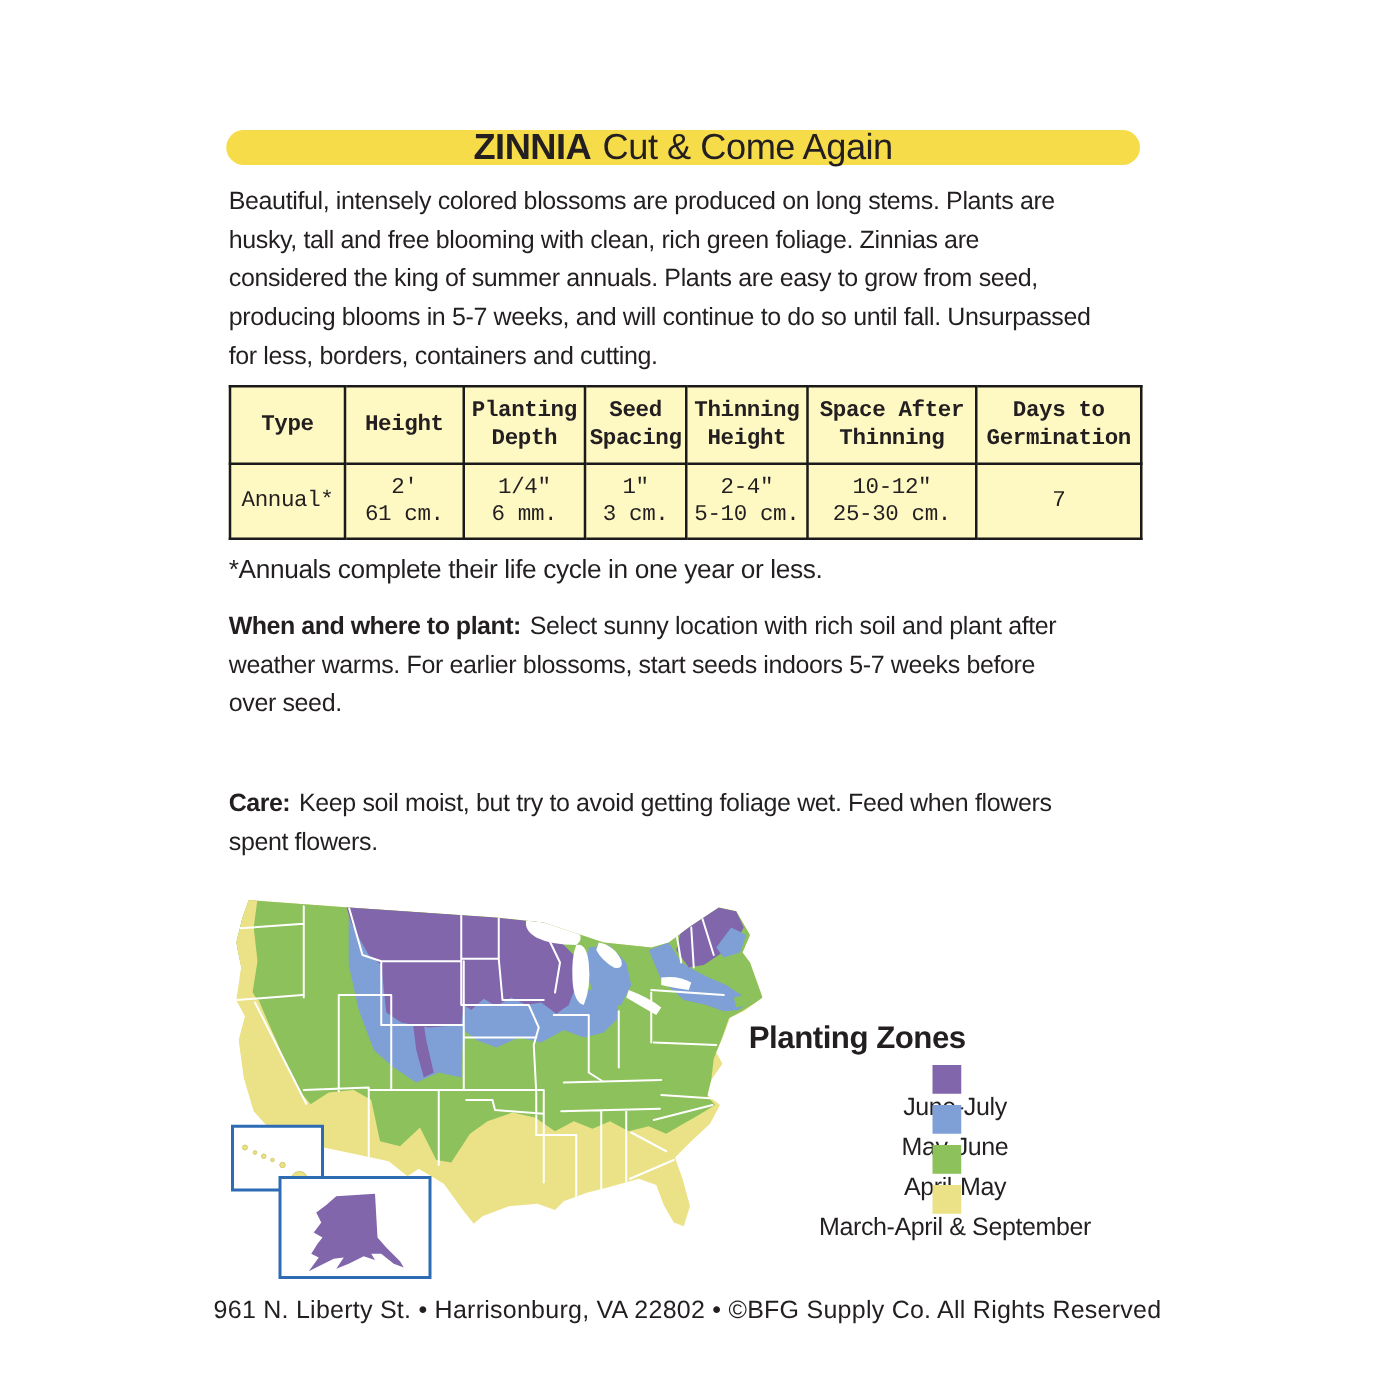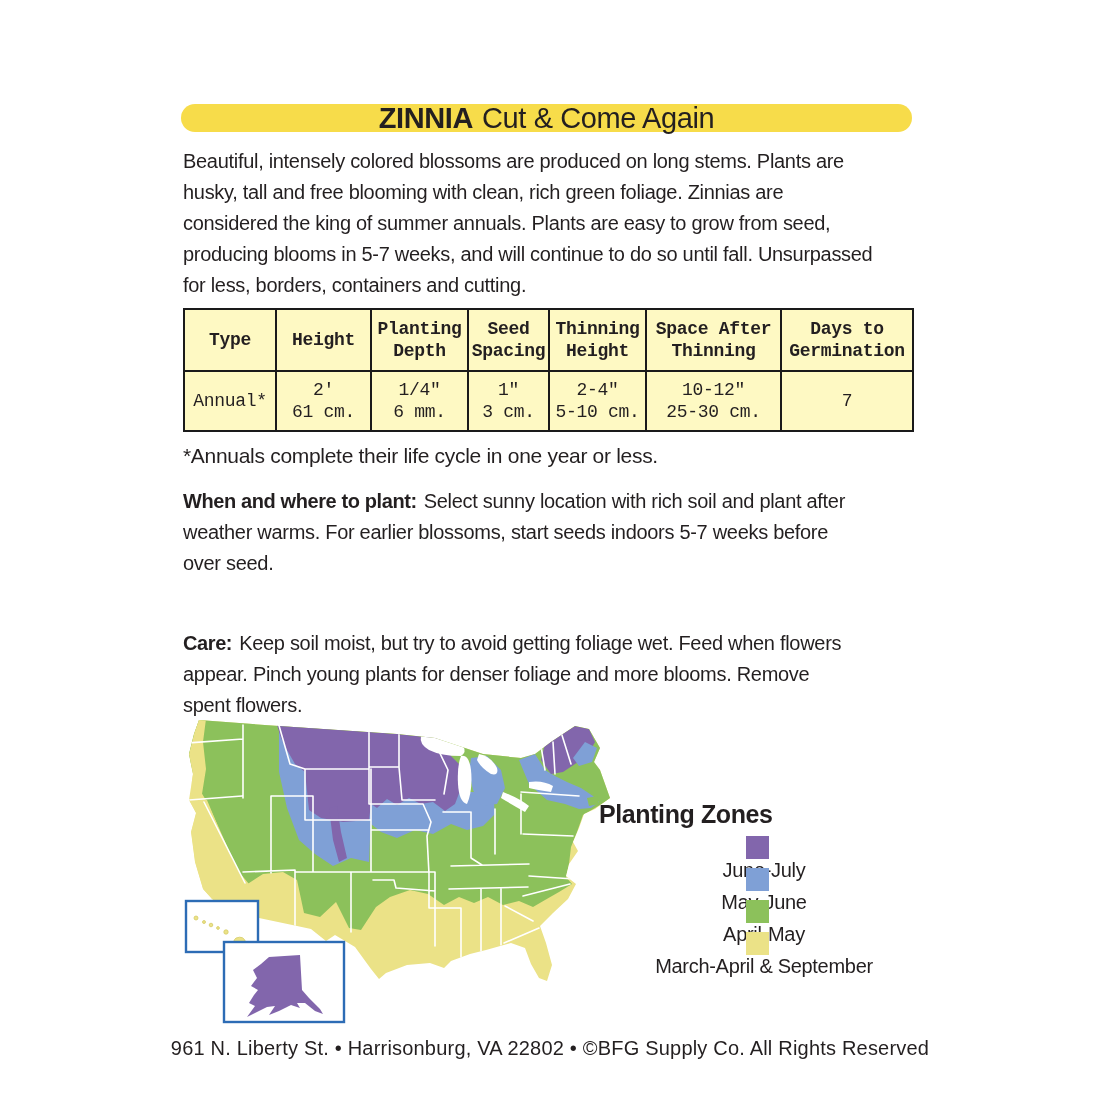--- a/index.html
+++ b/index.html
@@ -20,21 +20,21 @@
   .ptable td{font-weight:400;height:58px;}
   .footnote{position:absolute;left:183px;top:444px;font-size:21px;letter-spacing:-0.3px;}
   .para{position:absolute;left:183px;width:745px;font-size:20px;line-height:31px;letter-spacing:-0.3px;}
   .para .line{display:block;}
   .para b{font-weight:700;letter-spacing:-0.4px;}
   .para .rest{margin-left:7px;}
   .when{top:486px;}
   .care{top:628px;}
   .map-svg{position:absolute;left:183px;top:712px;width:430px;height:322px;}
   .legend{position:absolute;left:599px;top:800px;width:330px;}
-  .legend-title{font-size:25px;font-weight:700;letter-spacing:-0.4px;margin:0 0 7px 0;}
+  .legend-title{font-size:25px;font-weight:700;letter-spacing:-0.4px;margin:16px 0 7px 0;}
   .legend-item{display:flex;align-items:center;height:32px;flex-direction:column;}
   .legend-swatch{width:23px;height:23px;margin-right:13px;flex:none;}
   .legend-label{font-size:20px;letter-spacing:-0.3px;}
   .footer{position:absolute;left:0;top:1037px;width:1100px;text-align:center;font-size:20px;
         letter-spacing:0.2px;}
 </style>
 </head>
 <body>
 
 <div class="page">
@@ -130,21 +130,20 @@
   <div class="footnote">*Annuals complete their life cycle in one year or less.</div>
 
   <div class="para when">
     <span class="line"><b>When and where to plant:</b><span class="rest">Select sunny location with rich soil and plant after</span></span>
     <span class="line">weather warms. For earlier blossoms, start seeds indoors 5-7 weeks before</span>
     <span class="line">over seed.</span>
   </div>
 
   <div class="para care">
     <span class="line"><b>Care:</b><span class="rest">Keep soil moist, but try to avoid getting foliage wet. Feed when flowers</span></span>
-    <span class="line">appear. Pinch young plants for denser foliage and more blooms. Remove</span>
     <span class="line">spent flowers.</span>
   </div>
 
   <svg class="map-svg" viewBox="0 0 430 322">
     <defs>
       <clipPath id="usclip">
         <path d="M 16,8 L 96,14 L 214,22 L 252,26 L 300,42 L 338,46 L 352,42 L 368,30 L 392,14 L 406,17 L 417,36 L 411,50 L 417,58 L 427,86 L 412,97 L 401,102 L 396,116 L 390,130 L 395,139 L 386,152 L 383,164 L 393,172 L 385,187 L 370,201 L 357,214 L 363,231 L 369,253 L 364,269 L 356,266 L 348,252 L 342,236 L 328,231 L 303,238 L 287,242 L 268,249 L 261,256 L 247,251 L 224,253 L 203,261 L 196,267 L 188,257 L 172,235 L 152,223 L 143,229 L 128,217 L 114,214 L 76,206 L 56,199 L 38,193 L 29,187 L 20,177 L 12,150 L 8,120 L 13,101 L 6,88 L 10,62 L 6,42 L 11,22 Z"></path>
       </clipPath>
     </defs>
     <g clip-path="url(#usclip)">

